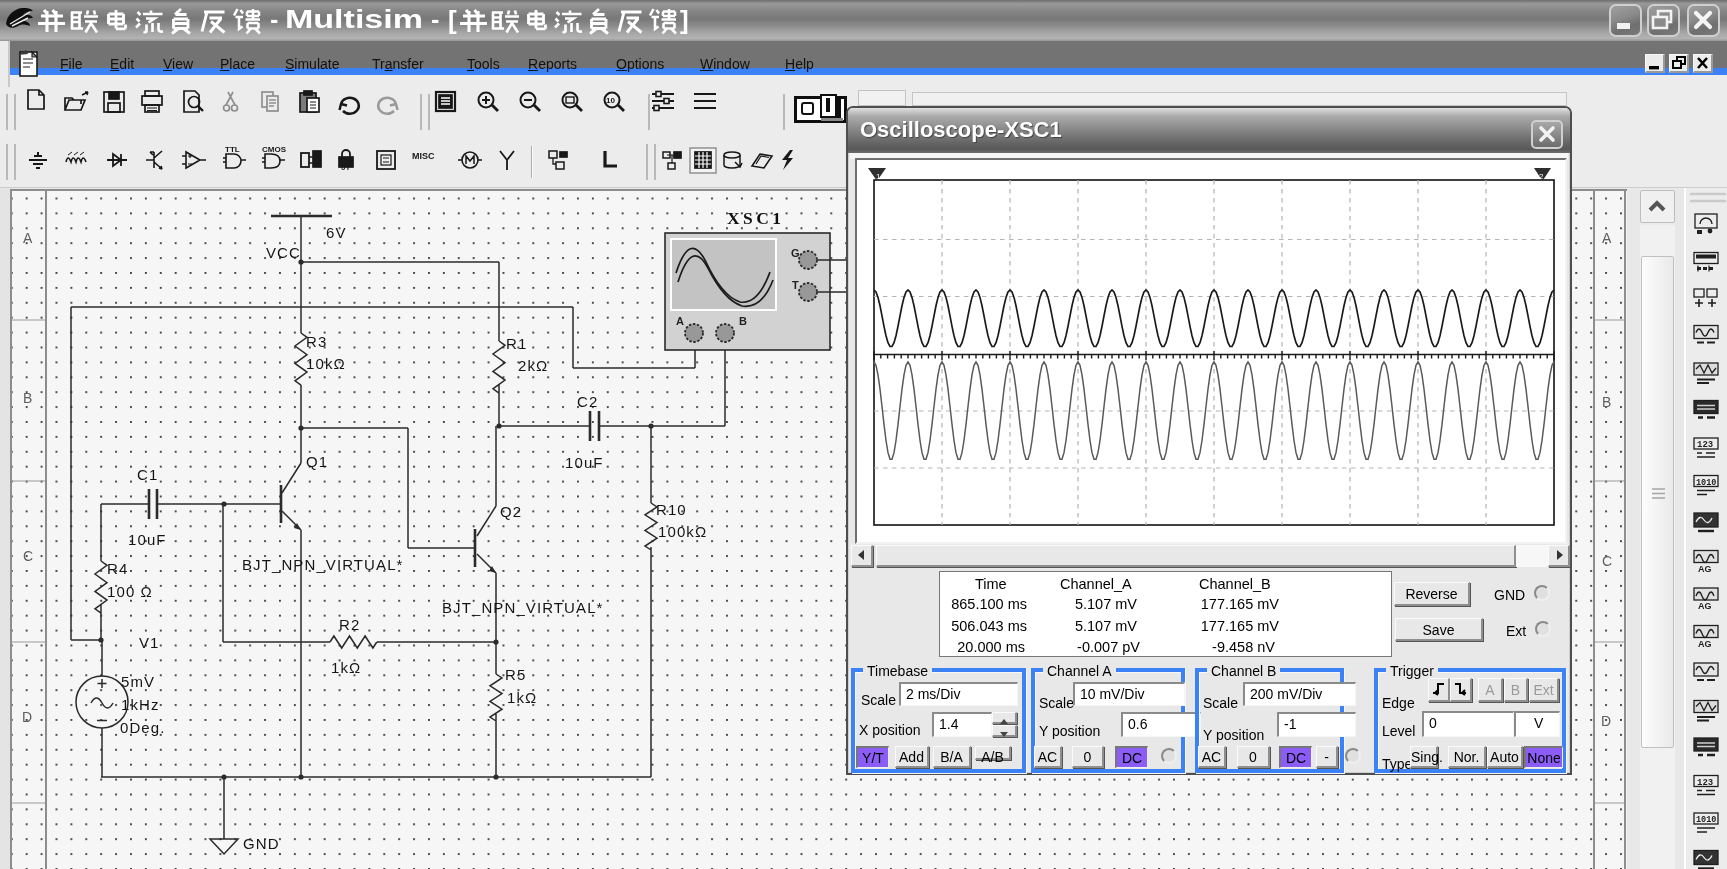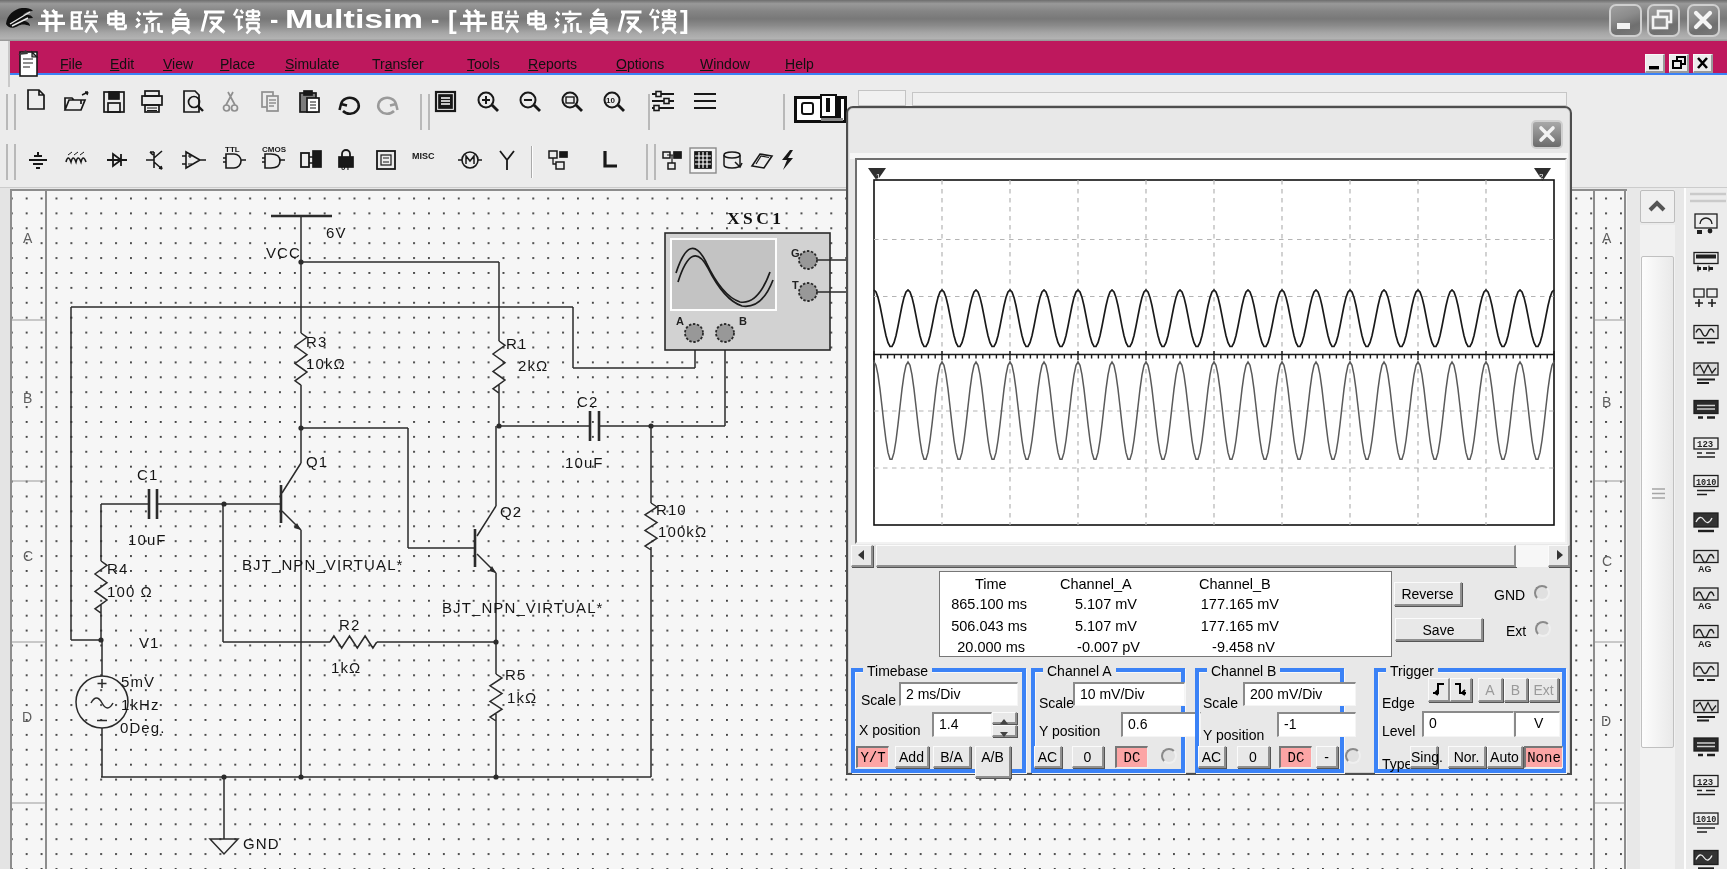--- a/index.html
+++ b/index.html
@@ -2,21 +2,21 @@
 <html><head><meta charset="utf-8">
 <style>
 html,body{margin:0;padding:0;width:1727px;height:869px;overflow:hidden;background:#ececec;
  font-family:"Liberation Sans",sans-serif;-webkit-font-smoothing:antialiased;}
 *{box-sizing:border-box;}
 .abs{position:absolute;}
 #titlebar{left:0;top:0;width:1727px;height:41px;
  background:linear-gradient(180deg,#6d6d6d 0%,#999999 9%,#848484 28%,#787878 46%,#8a8a8a 62%,#a6a6a6 80%,#b2b2b2 94%,#939393 100%);}
 .winbtn{position:absolute;top:4px;width:33px;height:33px;border-radius:7px;
  border:2px solid #cfcfcf;background:linear-gradient(160deg,#9f9f9f 0%,#8b8b8b 40%,#6f6f6f 70%,#7b7b7b 100%);}
-#menubar{left:0;top:41px;width:1727px;height:34px;background:#be185d;border-bottom:2px solid #3b82f6;}
+#menubar{left:0;top:41px;width:1727px;height:34px;background:#737373;border-bottom:7px solid #3b82f6;}
 .menuitem{position:absolute;top:15px;font-size:14px;color:#111;}
 .mdibtn{position:absolute;top:13px;width:20px;height:19px;background:#ececec;
  border:1px solid #f8f8f8;border-right:2px solid #9a9a9a;border-bottom:2px solid #9a9a9a;
  color:#000;text-align:center;}
 #toolbar1{left:0;top:88px;width:1727px;height:50px;background:#ececec;}
 #toolbar2{left:0;top:138px;width:1727px;height:50px;background:#ececec;border-bottom:1px solid #cccccc;}
 .grip{position:absolute;top:6px;height:36px;width:2px;background:#fdfdfd;border-left:2px solid #b9b9b9;}
 .tsep{position:absolute;top:8px;height:32px;width:2px;background:#fdfdfd;border-left:1px solid #aaaaaa;}
 #workspace{left:0;top:188px;width:1727px;height:681px;background:#e8e8e8;}
 #vscroll{position:absolute;left:1640px;top:1px;width:35px;height:680px;background:#ebebeb;}
@@ -30,22 +30,22 @@
  text-shadow:1px 1px 1px #444;}
 #oscclose{position:absolute;left:683px;top:12px;width:32px;height:29px;border-radius:5px;
  border:2px solid #d0d0d0;background:linear-gradient(180deg,#a8a8a8 0%,#8e8e8e 45%,#6b6b6b 100%);}
 #plotbox{position:absolute;left:7px;top:50px;width:712px;height:386px;background:#fff;
  border-top:2px solid #6f6f6f;border-left:2px solid #6f6f6f;border-bottom:2px solid #f2f2f2;border-right:2px solid #f2f2f2;}
 .oscfield{position:absolute;background:#fff;border-top:2px solid #8a8a8a;border-left:2px solid #8a8a8a;
  border-bottom:1px solid #f5f5f5;border-right:1px solid #f5f5f5;font-size:14px;color:#000;padding:2px 0 0 5px;}
 .oscbtn{position:absolute;background:#e8e8e8;border-top:1px solid #fbfbfb;border-left:1px solid #fbfbfb;
  border-right:2px solid #8f8f8f;border-bottom:2px solid #8f8f8f;box-shadow:1px 1px 0 #555;
  font-size:14px;color:#000;text-align:center;}
-.oscbtn.pressed{background:#fca5a5;border-top:2px solid #777;border-left:2px solid #777;
- border-right:1px solid #eee;border-bottom:1px solid #eee;box-shadow:none;font-family:Liberation Mono, monospace;}
+.oscbtn.pressed{background:#8b5cf6;border-top:2px solid #777;border-left:2px solid #777;
+ border-right:1px solid #eee;border-bottom:1px solid #eee;box-shadow:none;}
 .gbox{position:absolute;border:4px solid #3b82f6;box-shadow:inset 1px 1px 0 #f8f8f8, 1px 1px 0 #f8f8f8;}
 .gtitle{position:absolute;top:-9px;left:8px;background:#e8e8e8;padding:0 4px;font-size:14px;color:#000;}
 .osclabel{position:absolute;font-size:14px;color:#000;}
 .radio{position:absolute;width:16px;height:16px;border-radius:50%;
  border-top:2px solid #8a8a8a;border-left:2px solid #8a8a8a;border-bottom:2px solid #efefef;border-right:2px solid #efefef;background:#e0e0e0;}
 </style></head>
 <body>
 <div class="abs" id="titlebar">
 <svg width="1727" height="41" style="position:absolute;left:0;top:0">
 <defs>
@@ -549,20 +549,23 @@
         </g>
 <g>
           <rect x="8" y="662.5" width="24" height="14" fill="#333" stroke="#1f1f1f" stroke-width="1.3"></rect>
           <path d="M10,671.5 q4,-8 8,-2 t8,-2" fill="none" stroke="#eee" stroke-width="1.3"></path>
           <path d="M12,680.5 h16" stroke="#1f1f1f" stroke-width="2.4"></path>
         </g>
 </svg>
 </div>
 </div>
 <div class="abs" id="oscwin">
+<div id="osctitle">
+      <span>Oscilloscope-XSC1</span>
+    </div>
 <div id="oscclose"><svg width="28" height="25">
         <path d="M8,6 L20,18 M20,6 L8,18" stroke="#f2f2f2" stroke-width="3.6" stroke-linecap="round"></path>
       </svg></div>
 <div style="position:absolute;left:2px;top:45px;width:718px;height:6px;background:#f6f6f6"></div>
 <div id="plotbox">
 <svg width="708" height="382" viewBox="855 158 708 382">
 <rect x="872" y="178" width="680" height="345" fill="#fff" stroke="#111" stroke-width="1.6"></rect>
 <g stroke="#b4b4b4" stroke-width="1.2" stroke-dasharray="4.5,4.5">
 <path d="M940,178 V523 M1008,178 V523 M1076,178 V523 M1144,178 V523 M1212,178 V523 M1280,178 V523 M1348,178 V523 M1416,178 V523 M1484,178 V523"></path>
 <path d="M872,237.5 H1552 M872,294.5 H1552 M872,409 H1552 M872,466 H1552"></path>
@@ -595,21 +598,21 @@
 <div style="position:absolute;left:0px;top:24px;width:87px;text-align:right">865.100 ms</div>
 <div style="position:absolute;left:0px;top:46px;width:87px;text-align:right">506.043 ms</div>
 <div style="position:absolute;left:0px;top:67px;width:85px;text-align:right">20.000 ms</div>
 <div style="position:absolute;left:100px;top:24px;width:97px;text-align:right">5.107 mV</div>
 <div style="position:absolute;left:100px;top:46px;width:97px;text-align:right">5.107 mV</div>
 <div style="position:absolute;left:100px;top:67px;width:100px;text-align:right">-0.007 pV</div>
 <div style="position:absolute;left:240px;top:24px;width:99px;text-align:right">177.165 mV</div>
 <div style="position:absolute;left:240px;top:46px;width:99px;text-align:right">177.165 mV</div>
 <div style="position:absolute;left:240px;top:67px;width:95px;text-align:right">-9.458 nV</div>
 </div>
-<div class="oscbtn" style="left:546px;top:474px;width:68px;height:24px;padding-top:3px">Reverse</div>
+<div class="oscbtn" style="left:546px;top:474px;width:76px;height:24px;padding-top:3px">Reverse</div>
 <div class="oscbtn" style="left:547px;top:510px;width:88px;height:23px;padding-top:3px">Save</div>
 <div class="osclabel" style="left:646px;top:479px">GND</div>
 <div class="radio" style="left:686px;top:477px"></div>
 <div class="osclabel" style="left:658px;top:515px">Ext</div>
 <div class="radio" style="left:687px;top:513px"></div>
 <div class="gbox" style="left:3px;top:560px;width:175px;height:105px">
  <div class="gtitle">Timebase</div>
  <div class="osclabel" style="left:6px;top:20px">Scale</div>
  <div class="osclabel" style="left:4px;top:50px">X position</div>
 </div>
@@ -617,21 +620,21 @@
 <div class="oscfield" style="left:84px;top:604px;width:60px;height:25px">1.4</div>
 <div class="oscbtn" style="left:144px;top:604px;width:25px;height:12px"><svg width="21" height="9">
         <path d="M10,2 L14,7 H6 Z" fill="#444"></path>
       </svg></div>
 <div class="oscbtn" style="left:144px;top:617px;width:25px;height:12px"><svg width="21" height="9">
         <path d="M10,7 L14,2 H6 Z" fill="#444"></path>
       </svg></div>
 <div class="oscbtn pressed" style="left:8px;top:638px;width:33px;height:22px;padding-top:2px">Y/T</div>
 <div class="oscbtn" style="left:47px;top:638px;width:34px;height:22px;padding-top:2px">Add</div>
 <div class="oscbtn" style="left:85px;top:638px;width:38px;height:22px;padding-top:2px">B/A</div>
-<div class="oscbtn" style="left:127px;top:638px;width:36px;height:32px;padding-top:2px">A/B</div>
+<div class="oscbtn" style="left:127px;top:638px;width:36px;height:14px;padding-top:2px">A/B</div>
 <div class="gbox" style="left:183px;top:560px;width:154px;height:105px">
  <div class="gtitle">Channel A</div>
  <div class="osclabel" style="left:4px;top:23px">Scale</div>
  <div class="osclabel" style="left:4px;top:51px">Y position</div>
 </div>
 <div class="oscfield" style="left:225px;top:574px;width:112px;height:24px">10 mV/Div</div>
 <div class="oscfield" style="left:273px;top:604px;width:80px;height:25px">0.6</div>
 <div class="oscbtn" style="left:186px;top:638px;width:28px;height:22px;padding-top:2px">AC</div>
 <div class="oscbtn" style="left:224px;top:638px;width:32px;height:22px;padding-top:2px">0</div>
 <div class="oscbtn pressed" style="left:267px;top:638px;width:33px;height:22px;padding-top:2px">DC</div>

